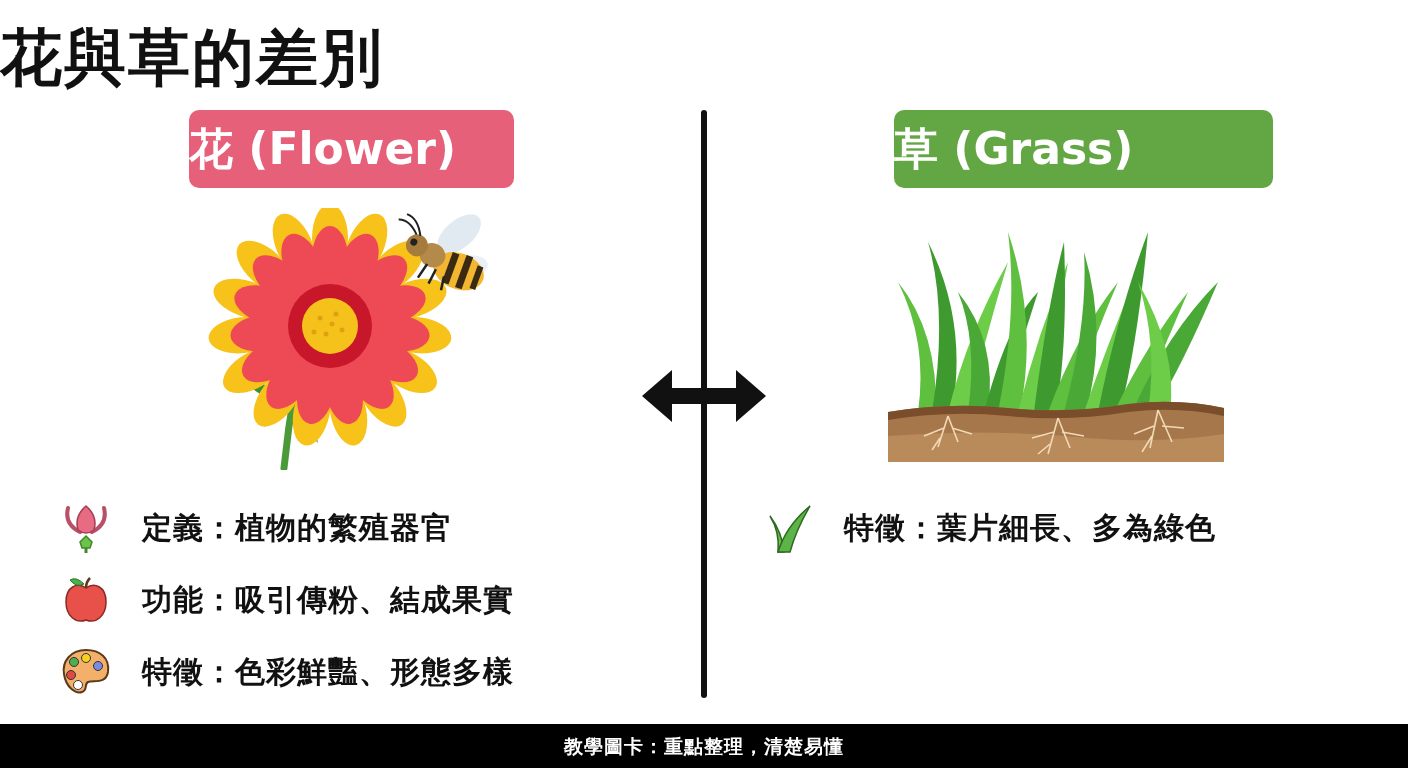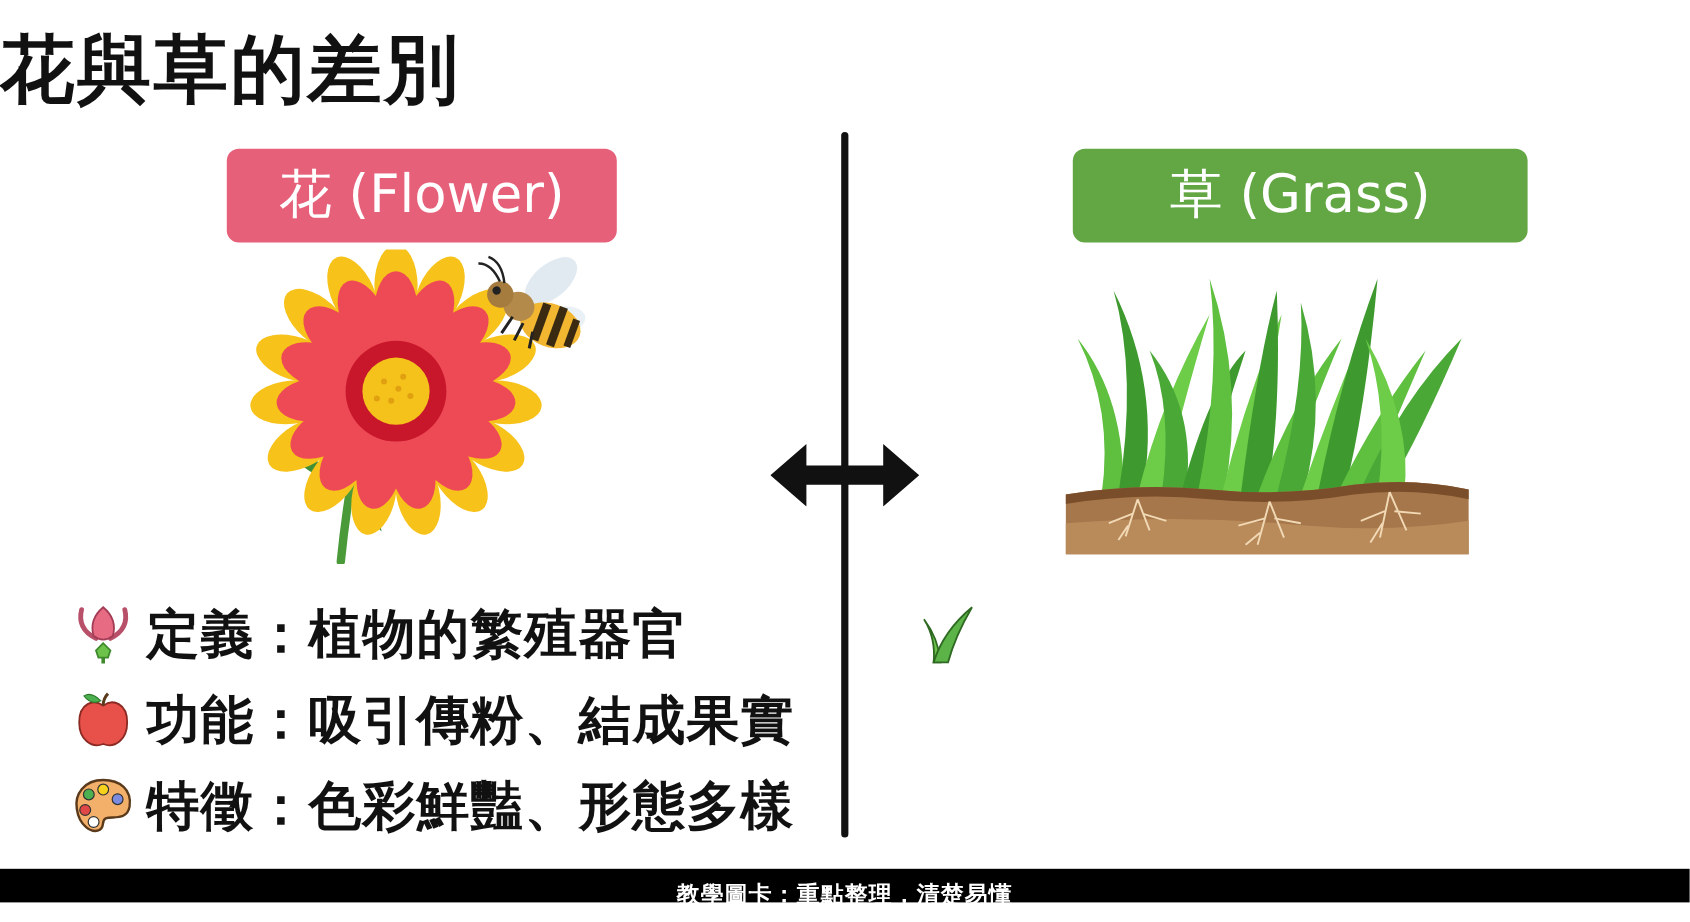--- a/index.html
+++ b/index.html
@@ -10,36 +10,36 @@
   .title {
     position: absolute; left: 0; right: 0; top: 18px; text-align: left;
     font-size: 62px; font-weight: bold; color: #111; letter-spacing: 2px; line-height: 80px;
   }
   .divider {
     position: absolute; left: 701px; top: 110px; width: 6px; height: 588px;
     background: #111; border-radius: 3px;
   }
   .arrow { position: absolute; left: 642px; top: 370px; width: 124px; height: 52px; }
   .badge {
-    position: absolute; top: 124px; height: 78px; border-radius: 10px;
-    color: #fff; font-size: 44px; font-weight: normal; text-align: center; line-height: 78px;
+    position: absolute; top: 110px; height: 78px; border-radius: 10px;
+    color: #fff; font-size: 44px; font-weight: bold; line-height: 78px;
   }
   .badge.flower { left: 189px; width: 325px; background: #e6607a; }
   .badge.grass { left: 894px; width: 379px; background: #63a744; }
   .illus { position: absolute; }
   .illus.flower { left: 200px; top: 208px; width: 310px; height: 262px; }
   .illus.grass { left: 888px; top: 222px; width: 336px; height: 240px; }
   .list { position: absolute; top: 492px; }
   .list.left { left: 60px; }
   .list.right { left: 762px; }
   .row { display: flex; align-items: center; height: 72px; }
   .row .ico { width: 52px; height: 52px; margin-right: 10px; flex: none; }
-  .row .txt { font-size: 44px; font-weight: bold; color: #111; white-space: nowrap; letter-spacing: 1px; }
+  .row .txt { font-size: 30px; font-weight: bold; color: #111; white-space: nowrap; letter-spacing: 1px; margin-left: 20px; }
   .footer {
-    position: absolute; left: 0; right: 0; top: 724px; height: 28px; background: #000;
+    position: absolute; left: 0; right: 0; top: 724px; height: 44px; background: #000;
     color: #fff; text-align: center; line-height: 44px; font-size: 19px; font-weight: bold; letter-spacing: 1px;
   }
 </style>
 </head>
 <body>
 
 <div class="title">花與草的差別</div>
 
 <div class="divider"></div>
 <svg class="arrow" viewBox="0 0 124 52">
@@ -175,16 +175,17 @@
     <path d="M270 188 L262 226 M270 188 L284 220 M266 204 L246 212 M274 204 L296 206 M264 214 L254 230"></path>
   </g>
 </svg>
 
 <div class="list right">
   <div class="row">
     <svg class="ico" viewBox="0 0 52 52">
       <path d="M8 14 Q18 30 16 50 L22 50 Q20 30 8 14 Z" fill="#6cc24a" stroke="#2e6a22" stroke-width="1.5"></path>
       <path d="M16 50 Q24 24 48 4 Q34 28 28 50 Z" fill="#5cb348" stroke="#2e6a22" stroke-width="1.5"></path>
     </svg>
+    <span class="txt">特徵：葉片細長、多為綠色</span>
   </div>
 </div>
 
 <div class="footer">教學圖卡：重點整理，清楚易懂</div>
 
 </body></html>

